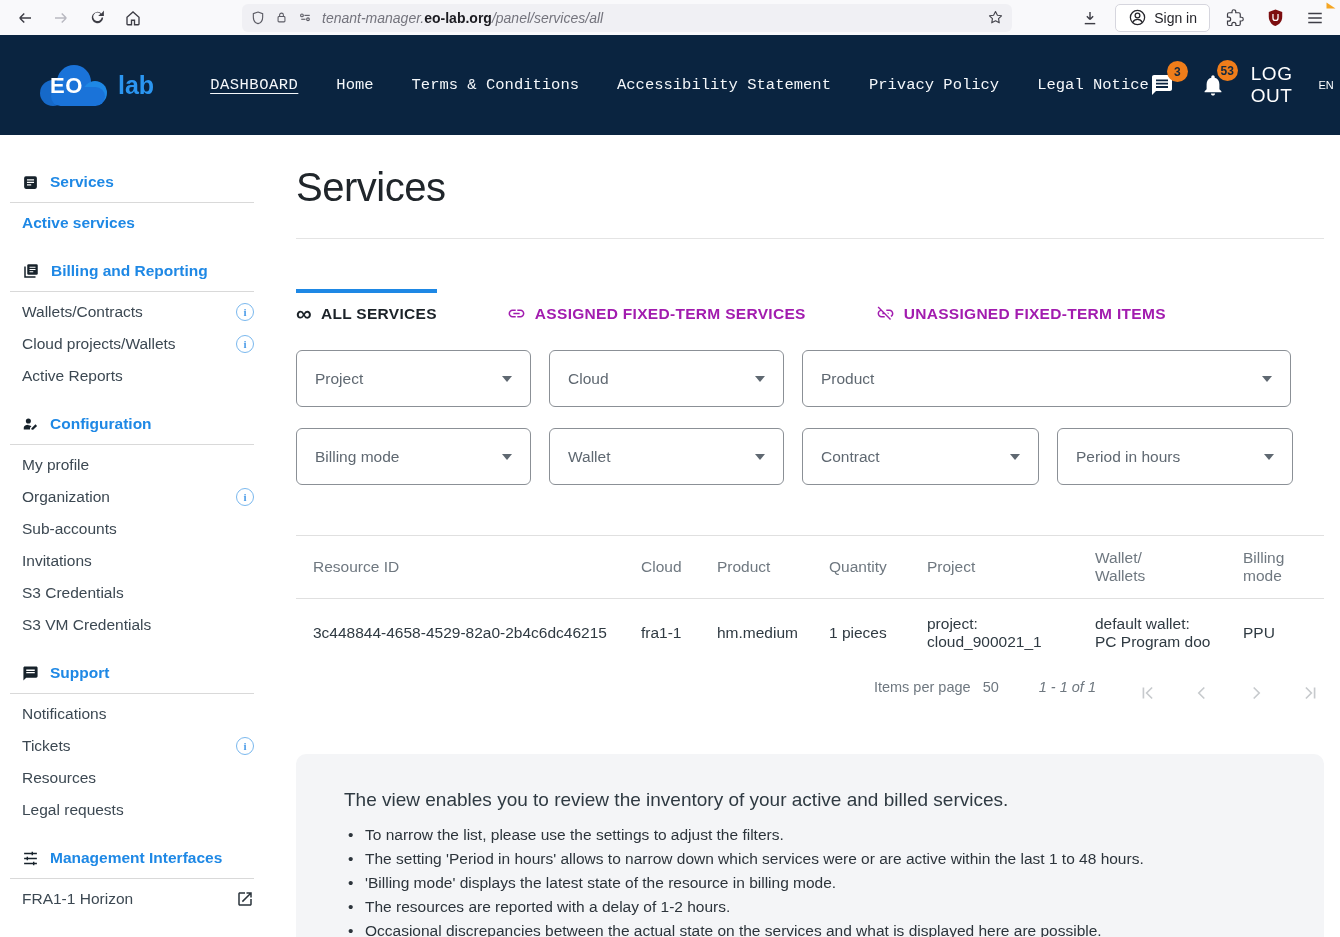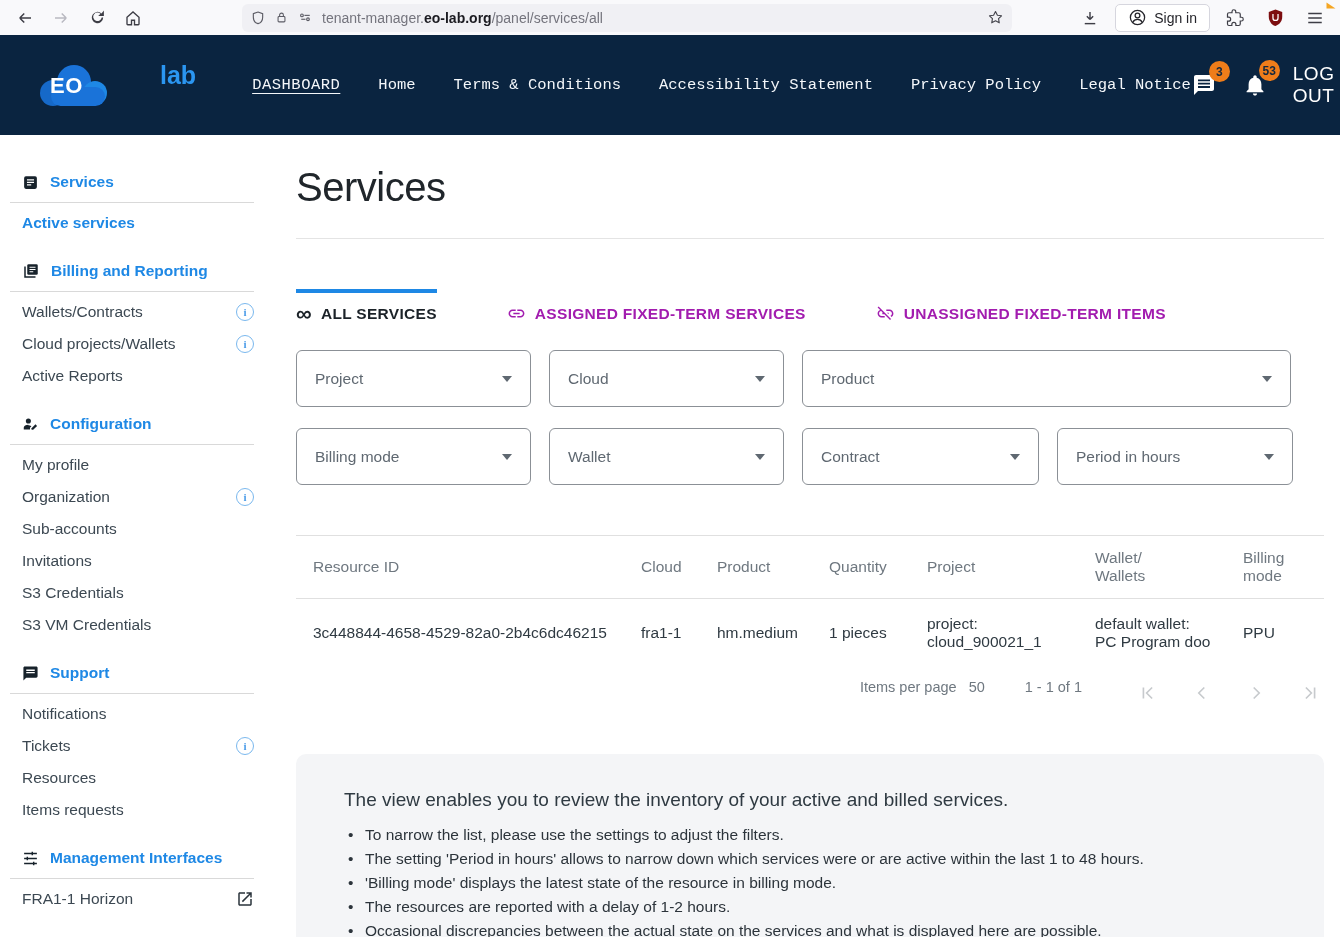--- a/index.html
+++ b/index.html
@@ -6,30 +6,30 @@
   body { font-family:"Liberation Sans", sans-serif; background:#fff; }
   .page { width:1340px; height:937px; overflow:hidden; background:#fff; }
 
   
   .browser-bar { height:35px; background:#f9f9fb; display:flex; align-items:center; padding:0 10px; gap:6px; }
   .b-btn { width:30px; height:28px; display:flex; align-items:center; justify-content:center; color:#3e3e46; flex:0 0 auto; }
   .b-btn.disabled { color:#b9b9c1; }
   .b-btn svg { display:block; }
   .url-bar { margin-left:88px; width:770px; height:28px; background:#f0f0f4; border-radius:6px; display:flex; align-items:center; padding:0 8px; gap:8px; color:#5b5b64; }
   .url-bar .url-text { flex:1; font-size:14px; white-space:nowrap; overflow:hidden; }
-  .url-gray { color:#74747d; }
+  .url-gray { color:#74747d;font-style:italic; }
   .url-dark { color:#1b1b21; font-weight:700; }
   .browser-right { margin-left:auto; display:flex; align-items:center; gap:10px; }
   .signin-chip { display:flex; align-items:center; gap:7px; border:1px solid #d6d6de; background:#fff; border-radius:5px; height:28px; padding:0 12px; color:#25252b; font-size:14px; }
   .menu-wrap { position:relative; }
   .menu-badge { position:absolute; top:-3px; right:-4px; width:0; height:0; border-left:6px solid transparent; border-bottom:9px solid #f5a623; transform:rotate(90deg); }
 
   
   .app-nav { height:100px; background:#0a2440; display:flex; align-items:center; padding:0 36px; color:#fff; }
-  .logo { display:flex; cursor:pointer; flex:0 0 auto;gap:42px; }
+  .logo { display:flex; align-items:center; cursor:pointer; flex:0 0 auto; }
   .cloud-wrap { position:relative; width:80px; height:48px; }
   .cloud-wrap svg { position:absolute; left:0; top:0; }
   .logo-eo { position:absolute; left:14px; top:12px; font-size:22px; font-weight:800; color:#fff; letter-spacing:.5px; }
   .logo-lab { font-size:25px; font-weight:800; color:#2b96f1; margin-left:2px; }
   .nav-menu { display:flex; align-items:center; gap:38px; margin-left:56px; font-size:15.5px;font-family:Liberation Mono, monospace; }
   .nav-link { color:#f4f7fa; cursor:pointer; white-space:nowrap; }
   .nav-link.active { text-decoration:underline; text-underline-offset:4px; letter-spacing:.5px; }
   .nav-right { margin-left:auto; display:flex; align-items:center; gap:26px; }
   .icon-badge { position:relative; cursor:pointer; }
   .count-badge { position:absolute; top:-12px; right:-13px; min-width:21px; height:21px; border-radius:50%; background:#ef7d1a; color:#13283f; font-size:12px; font-weight:700; display:flex; align-items:center; justify-content:center; padding:0 3px; }
@@ -67,21 +67,21 @@
   .dd-caret { width:0; height:0; border-left:5px solid transparent; border-right:5px solid transparent; border-top:6px solid #5f6871; }
   .w-s { width:235px; } .w-m { width:237px; } .w-l { width:489px; } .w-p { width:236px; }
 
   table.services { width:1028px; border-collapse:collapse; margin-top:50px; table-layout:fixed; }
   table.services th { border-top:1px solid #e0e0e0; border-bottom:1px solid #e0e0e0; color:#6f7880; font-size:15.5px; font-weight:500; text-align:left; padding:13px 10px 13px 17px; white-space:pre-line; vertical-align:middle; }
   table.services td { color:#2f3a42; font-size:15.5px; font-weight:500; text-align:left; padding:16px 10px 16px 17px; white-space:pre-line; vertical-align:middle; }
 
   .pagination { width:1028px; display:flex; align-items:flex-start; justify-content:flex-end; gap:26px; margin-top:12px; color:#6f7880; font-size:14.5px; }
   .pg-label { color:#6f7880; }
   .pg-value { color:#6f7880; cursor:pointer; }
-  .pg-range { margin-left:14px; margin-right:26px; }
+  .pg-range { margin-left:14px; margin-right:12px;font-style:italic; }
   .pg-btn { color:#c7cacd; width:28px; height:28px; display:flex; align-items:center; justify-content:center; cursor:pointer; }
 
   .info-box { width:1028px; background:#f4f5f7; border-radius:10px; margin-top:47px; padding:35px 48px 30px 48px; }
   .info-heading { font-size:19px; color:#2f3a42; margin-bottom:12px; }
   .info-box ul { list-style:none; }
   .info-box li { position:relative; padding-left:21px; font-size:15.5px; color:#2c343b; line-height:24px; }
   .info-box li::before { content:"•"; position:absolute; left:4px; color:#2c343b; }
 
   svg { display:block; }
 </style>
@@ -295,21 +295,21 @@
           <span>Notifications</span>
         </div>
         <div class="side-item">
           <span>Tickets</span>
           <span class="info-icon">i</span>
         </div>
         <div class="side-item">
           <span>Resources</span>
         </div>
         <div class="side-item">
-          <span>Items requests</span>
+          <span>Legal requests</span>
         </div>
       </div>
 
       <div class="side-section">
         <div class="side-header">
           <svg width="17" height="17" viewBox="0 0 24 24" stroke="#17222b" stroke-width="2">
               <path d="M3 5h18M3 12h18M3 19h18"></path>
               <path d="M14.5 2.5v5M7.5 9.5v5M16.5 16.5v5"></path>
             </svg>
           <span>Management Interfaces</span>

